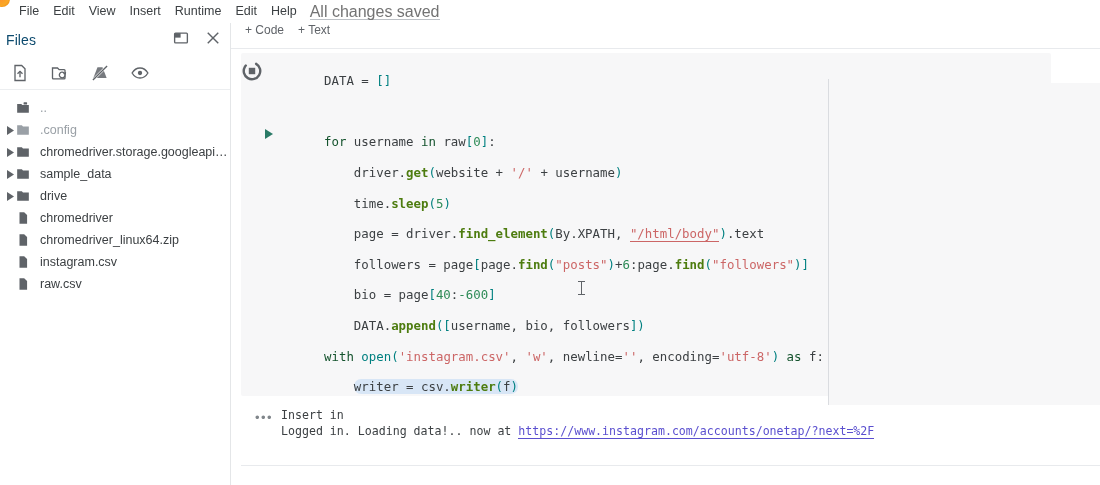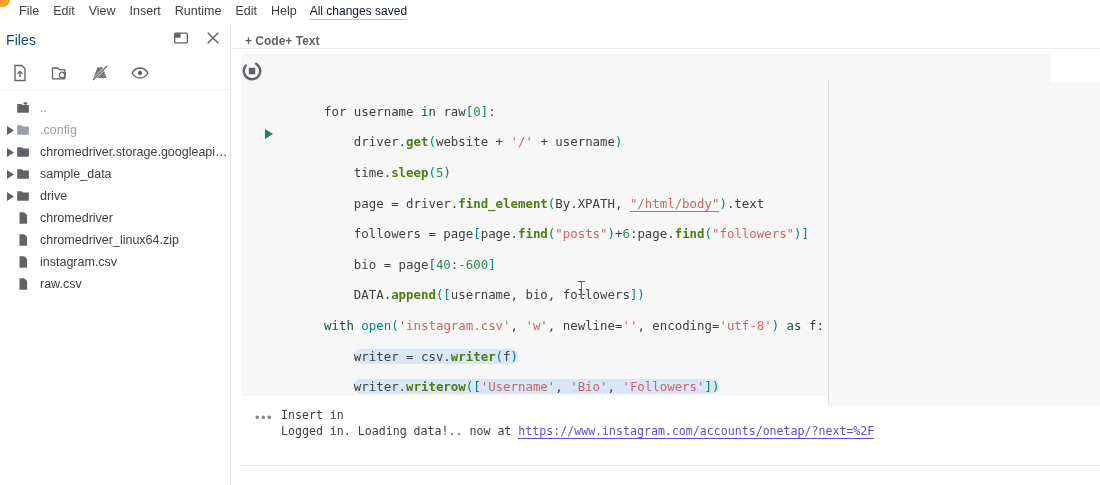--- a/index.html
+++ b/index.html
@@ -25,21 +25,21 @@
   .colab-logo {
     position:absolute; left:-6px; top:-9px;
     width:16px; height:16px; border-radius:50%;
     background: radial-gradient(circle at 40% 40%, #ff8f2b 0%, #f9a825 60%, #e8710a 100%);
   }
   .menu-item {
     font-size: 12.5px; color:#3c4043; padding: 11px 7px; line-height:23px;
     white-space:nowrap; cursor:default;
   }
   .saved-note {
-    font-size: 12px; color:#0f172a; margin-left: 6px;
+    font-size: 16px; color:#737373; margin-left: 6px;
     border-bottom: 1px solid #bdc1c6; line-height: 15px;
     cursor:pointer;
   }
 
   
   .files-panel {
     position:absolute; left:0; top:23px; width:231px; height:462px;
     background:#ffffff;
     border-right:1px solid #e4e6e8;
   }
@@ -78,24 +78,23 @@
   .c-dark { color:#5f6368; }
 
   
   .notebook {
     position:absolute; left:231px; top:23px; width:869px; height:462px;
     background:#ffffff;
   }
   .nb-toolbar {
     position:relative; height:26px; width:100%;
     background:#ffffff;
-    display:flex; align-items:flex-end;
-    padding-left:14px; 
+    display:flex; align-items:flex-start;
+    padding-left:14px; gap:14px;
     border-bottom:1px solid #e8eaed;
-    font-weight:bold;
   }
   .add-btn {
     font-size:12px; color:#5f6368; display:flex; align-items:center; gap:3px;
     cursor:pointer;
   }
 
   .cell-wrap { position:relative; width:100%; }
   .code-cell {
     position:relative; margin-left:10px; margin-top:4px;
     width:810px; background:#f7f7f8;
@@ -393,20 +392,21 @@
             </svg>
           </span>
           <span class="fold-marker">
             <svg viewBox="0 0 8 10" width="8" height="10">
                 <polygon points="0,0 8,5 0,10" fill="#2a7a66"></polygon>
               </svg>
           </span>
         </div>
 
         <div class="code-body">
+<div class="line"><span class="pl">DATA </span><span class="pl">= </span><span class="bi">[]</span></div>
 <div class="line">&nbsp;</div>
 <div class="line"><span class="kw">for</span><span class="pl"> username </span><span class="kw">in</span><span class="pl"> raw</span><span class="bi">[</span><span class="num">0</span><span class="bi">]</span><span class="pl">:</span></div>
 <div class="line"><span class="pl">    driver.</span><span class="fn">get</span><span class="bi">(</span><span class="pl">website + </span><span class="str">'/'</span><span class="pl"> + username</span><span class="bi">)</span></div>
 <div class="line"><span class="pl">    time.</span><span class="fn">sleep</span><span class="bi">(</span><span class="num">5</span><span class="bi">)</span></div>
 <div class="line"><span class="pl">    page = driver.</span><span class="fn">find_element</span><span class="bi">(</span><span class="pl">By.XPATH, </span><span class="url-str">"/html/body"</span><span class="bi">)</span><span class="pl">.text</span></div>
 <div class="line"><span class="pl">    followers = page</span><span class="bi">[</span><span class="pl">page.</span><span class="fn">find</span><span class="bi">(</span><span class="str">"posts"</span><span class="bi">)</span><span class="pl">+</span><span class="num">6</span><span class="pl">:</span><span class="pl">page.</span><span class="fn">find</span><span class="bi">(</span><span class="str">"followers"</span><span class="bi">)]</span></div>
 <div class="line"><span class="pl">    bio = page</span><span class="bi">[</span><span class="num">40</span><span class="pl">:</span><span class="num">-600</span><span class="bi">]</span></div>
 <div class="line"><span class="pl">    DATA.</span><span class="fn">append</span><span class="bi">([</span><span class="pl">username, bio, followers</span><span class="bi">])</span></div>
 <div class="line"><span class="kw">with</span><span class="pl"> </span><span class="bi">open</span><span class="bi">(</span><span class="str">'instagram.csv'</span><span class="pl">, </span><span class="str">'w'</span><span class="pl">, newline=</span><span class="str">''</span><span class="pl">, encoding=</span><span class="str">'utf-8'</span><span class="bi">)</span><span class="pl"> </span><span class="kw">as</span><span class="pl"> f:</span></div>
 <div class="line"><span class="pl">    </span><span class="sel">writer = csv.<span class="fn">writer</span><span class="bi">(</span>f<span class="bi">)</span></span></div>

